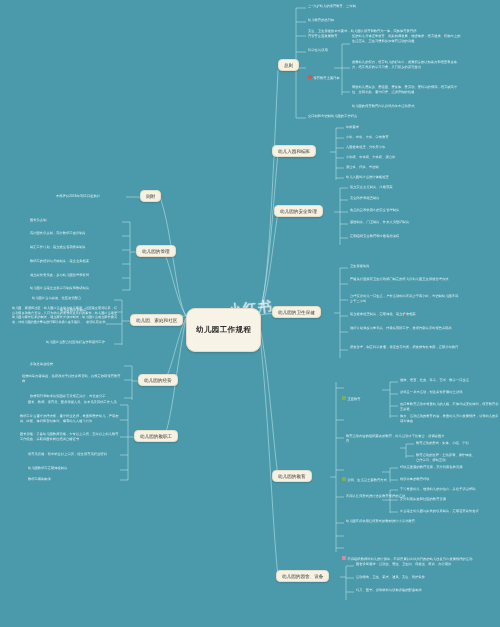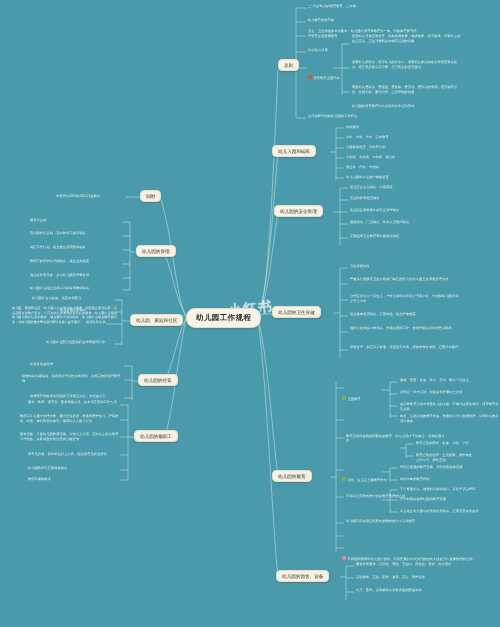--- a/index.html
+++ b/index.html
@@ -14,21 +14,21 @@
   svg.links{position:absolute;left:0;top:0;width:500px;height:627px;pointer-events:none;}
   svg.links path,svg.links line{fill:none;stroke:#bfe0e6;stroke-width:.7;opacity:.85;}
 
   .node{position:absolute;box-sizing:border-box;}
 
   
   .root{
     background:#f7f3e6;
     color:#2d2d2d;
     border-radius:9px;
-    padding:4px 9px;
+    padding:16px 9px;
     font-size:7.5px;
     font-weight:bold;
     letter-spacing:.4px;
     white-space:nowrap;
     box-shadow:0 1px 2px rgba(0,0,0,.18);
     border:1px solid #e2dcc8;
   }
   
   .branch{
     background:#f6f1e2;

